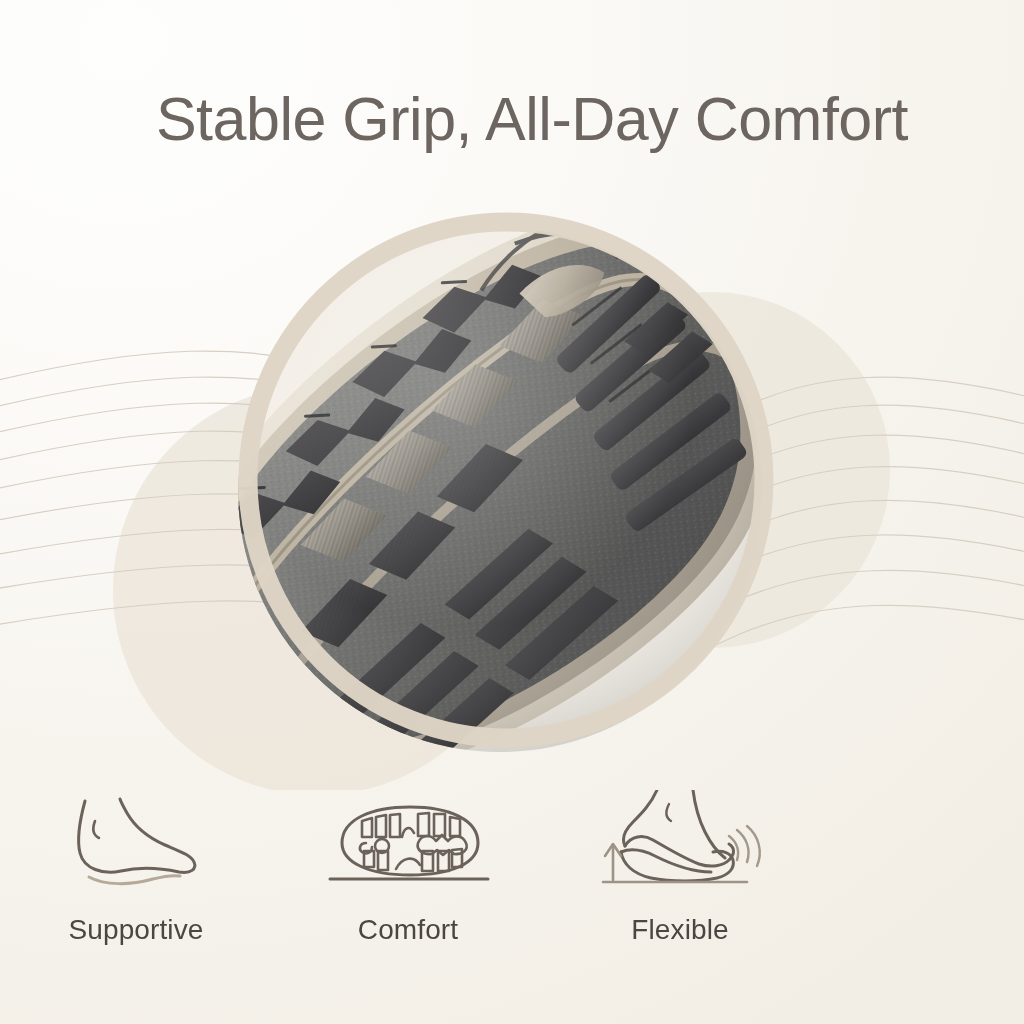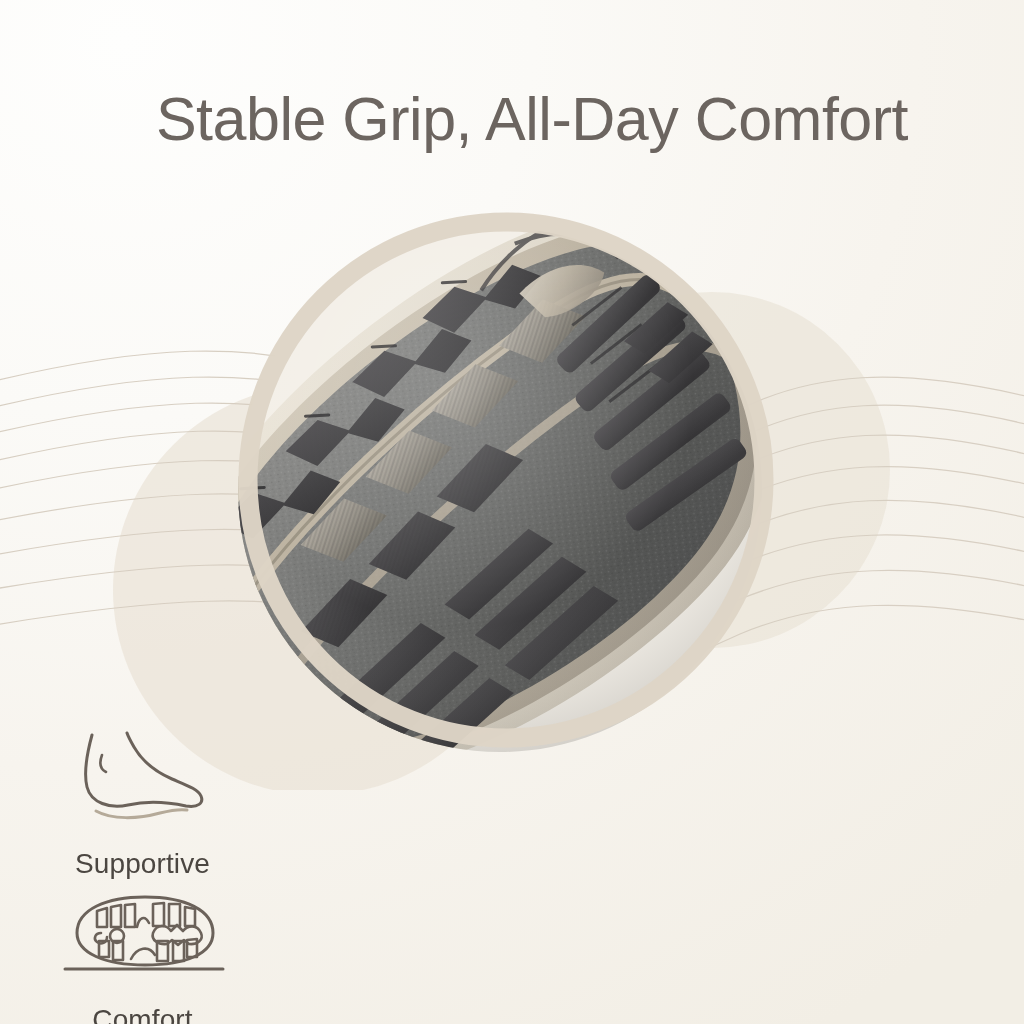--- a/index.html
+++ b/index.html
@@ -45,21 +45,20 @@
   
   .features {
     position: absolute;
     left: 0;
     top: 790px;
     width: 816px;
     height: 180px;
     display: flex;
     align-items: flex-start;
     justify-content: center;
-    flex-direction: column;
   }
   .feature {
     width: 285px;
     display: flex;
     flex-direction: column;
     align-items: center;
   }
   .feature-icon {
     height: 105px;
     display: flex;
@@ -302,15 +301,42 @@
 
           <path d="M100 50 C104 40, 114 42, 118 48 l 6 -6 l 6 6 c 5 -6, 14 -7, 18 2
                    c 3 7, -4 12, -12 11 l -5 -4 l -6 5 l -6 -5 l -5 4 c -9 1, -16 -4, -14 -11 z" stroke-width="2.6"></path>
 
           <path d="M12 86 L 170 86" stroke-width="3"></path>
         </svg>
       </div>
       <div class="feature-label">Comfort</div>
     </div>
 
+    <div class="feature">
+      <div class="feature-icon">
+        <svg width="170" height="105" viewBox="0 0 170 105" xmlns="http://www.w3.org/2000/svg" fill="none" stroke="#6b625a" stroke-width="3" stroke-linecap="round" stroke-linejoin="round">
+
+          <path d="M62 0 C56 14, 46 24, 38 32 C30 40, 26 48, 30 56"></path>
+          <path d="M98 0 C100 16, 104 30, 110 42 C116 54, 122 62, 130 68"></path>
+          <path d="M74 14 C70 22, 71 28, 76 31" stroke-width="2.4"></path>
+
+          <path d="M30 56 C36 46, 48 44, 58 50 C72 58, 88 68, 104 74 C116 78, 128 76, 134 70
+                   C140 64, 140 58, 134 54"></path>
+
+          <path d="M26 62 C28 74, 38 84, 56 88 C76 92, 104 92, 122 88 C134 85, 140 78, 138 70
+                   C136 63, 128 60, 118 62"></path>
+          <path d="M26 62 C36 58, 48 60, 60 66 C78 75, 98 82, 116 82"></path>
+
+          <path d="M8 92 L 152 92" stroke-width="2.6" stroke="#9d9386"></path>
+
+          <path d="M18 90 L 18 56" stroke-width="2.6" stroke="#9d9386"></path>
+          <path d="M10 66 L 18 54 L 26 66" stroke-width="2.6" stroke="#9d9386"></path>
+
+          <path d="M142 40 C152 48, 156 60, 152 72" stroke-width="2.4" stroke="#a2988b"></path>
+          <path d="M152 36 C164 46, 168 62, 162 76" stroke-width="2.4" stroke="#a2988b"></path>
+          <path d="M134 46 C142 52, 145 61, 142 70" stroke-width="2.4" stroke="#a2988b"></path>
+        </svg>
+      </div>
+      <div class="feature-label">Flexible</div>
+    </div>
 
   </div>
 </div>
 
 </body></html>

